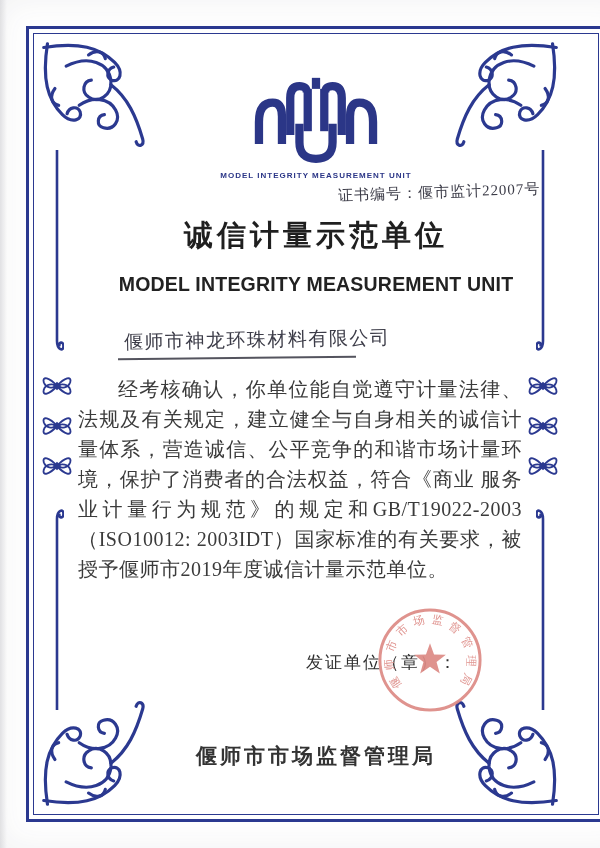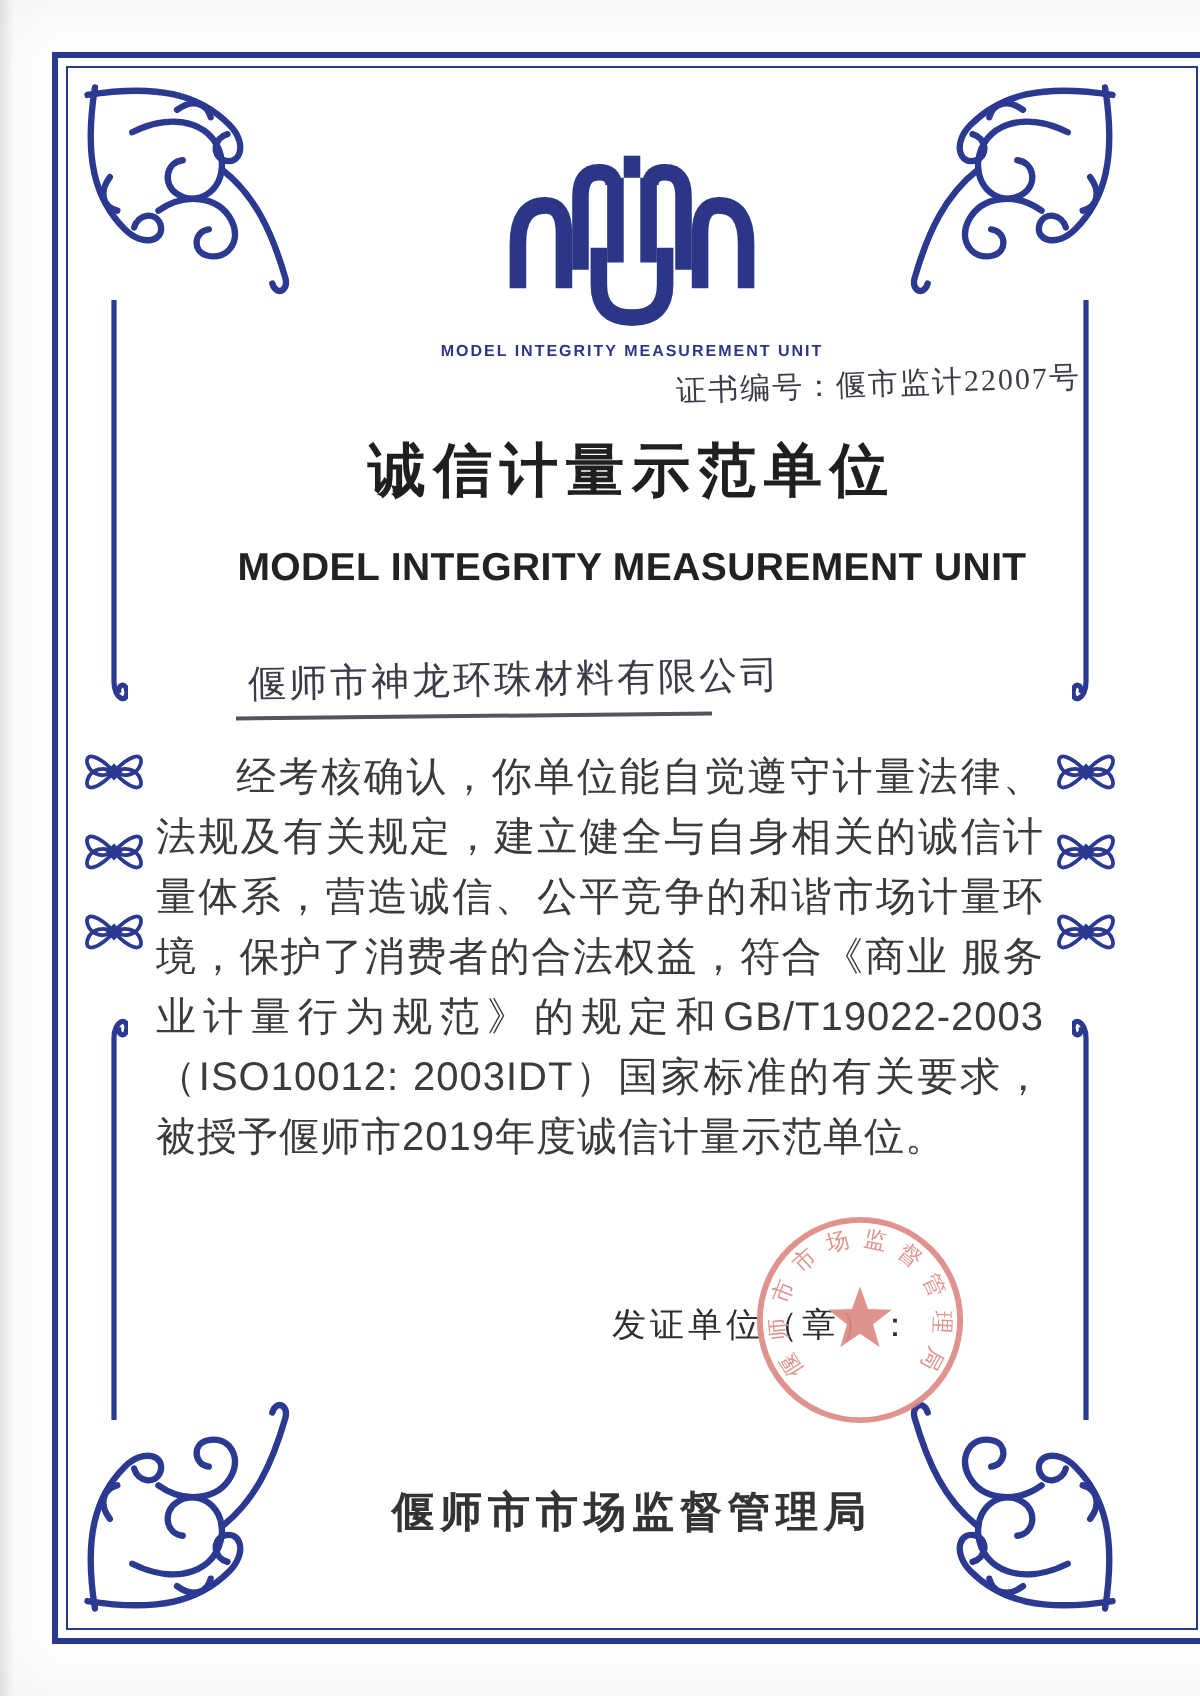--- a/index.html
+++ b/index.html
@@ -46,21 +46,21 @@
         font-family:"Liberation Sans",sans-serif;font-weight:700;font-size:19.5px;
         letter-spacing:.2px;color:#222;}
 
   .awardee{position:absolute;left:124px;top:327px;font-size:19px;letter-spacing:1.5px;
         transform:rotate(-1deg);white-space:nowrap;}
   .awardee-line{position:absolute;left:118px;top:357px;width:238px;height:2px;
         background:#54545e;transform:rotate(-.6deg);}
 
   .body-text{position:absolute;left:78px;top:374px;width:444px;
         font-size:20px;line-height:30px;letter-spacing:.5px;color:var(--body-gray,#3b3b3b);
-        text-align:justify;text-indent:2em;font-family:Liberation Sans, sans-serif;}
+        text-align:justify;text-indent:2em;font-family:Liberation Serif, serif;}
 
   .issuer{position:absolute;left:306px;top:651px;font-size:17px;letter-spacing:2px;
         color:#2e2e2e;white-space:nowrap;}
 
   .seal{position:absolute;left:376px;top:606px;width:108px;height:108px;color:var(--seal-red,#dd8a85);
         opacity:.92;}
   .seal text{font-family:"DejaVu Sans",sans-serif;}
 
   .org-name{position:absolute;top:742px;left:0;width:100%;text-align:center;
         font-size:21px;letter-spacing:3px;font-weight:600;color:#333;}

